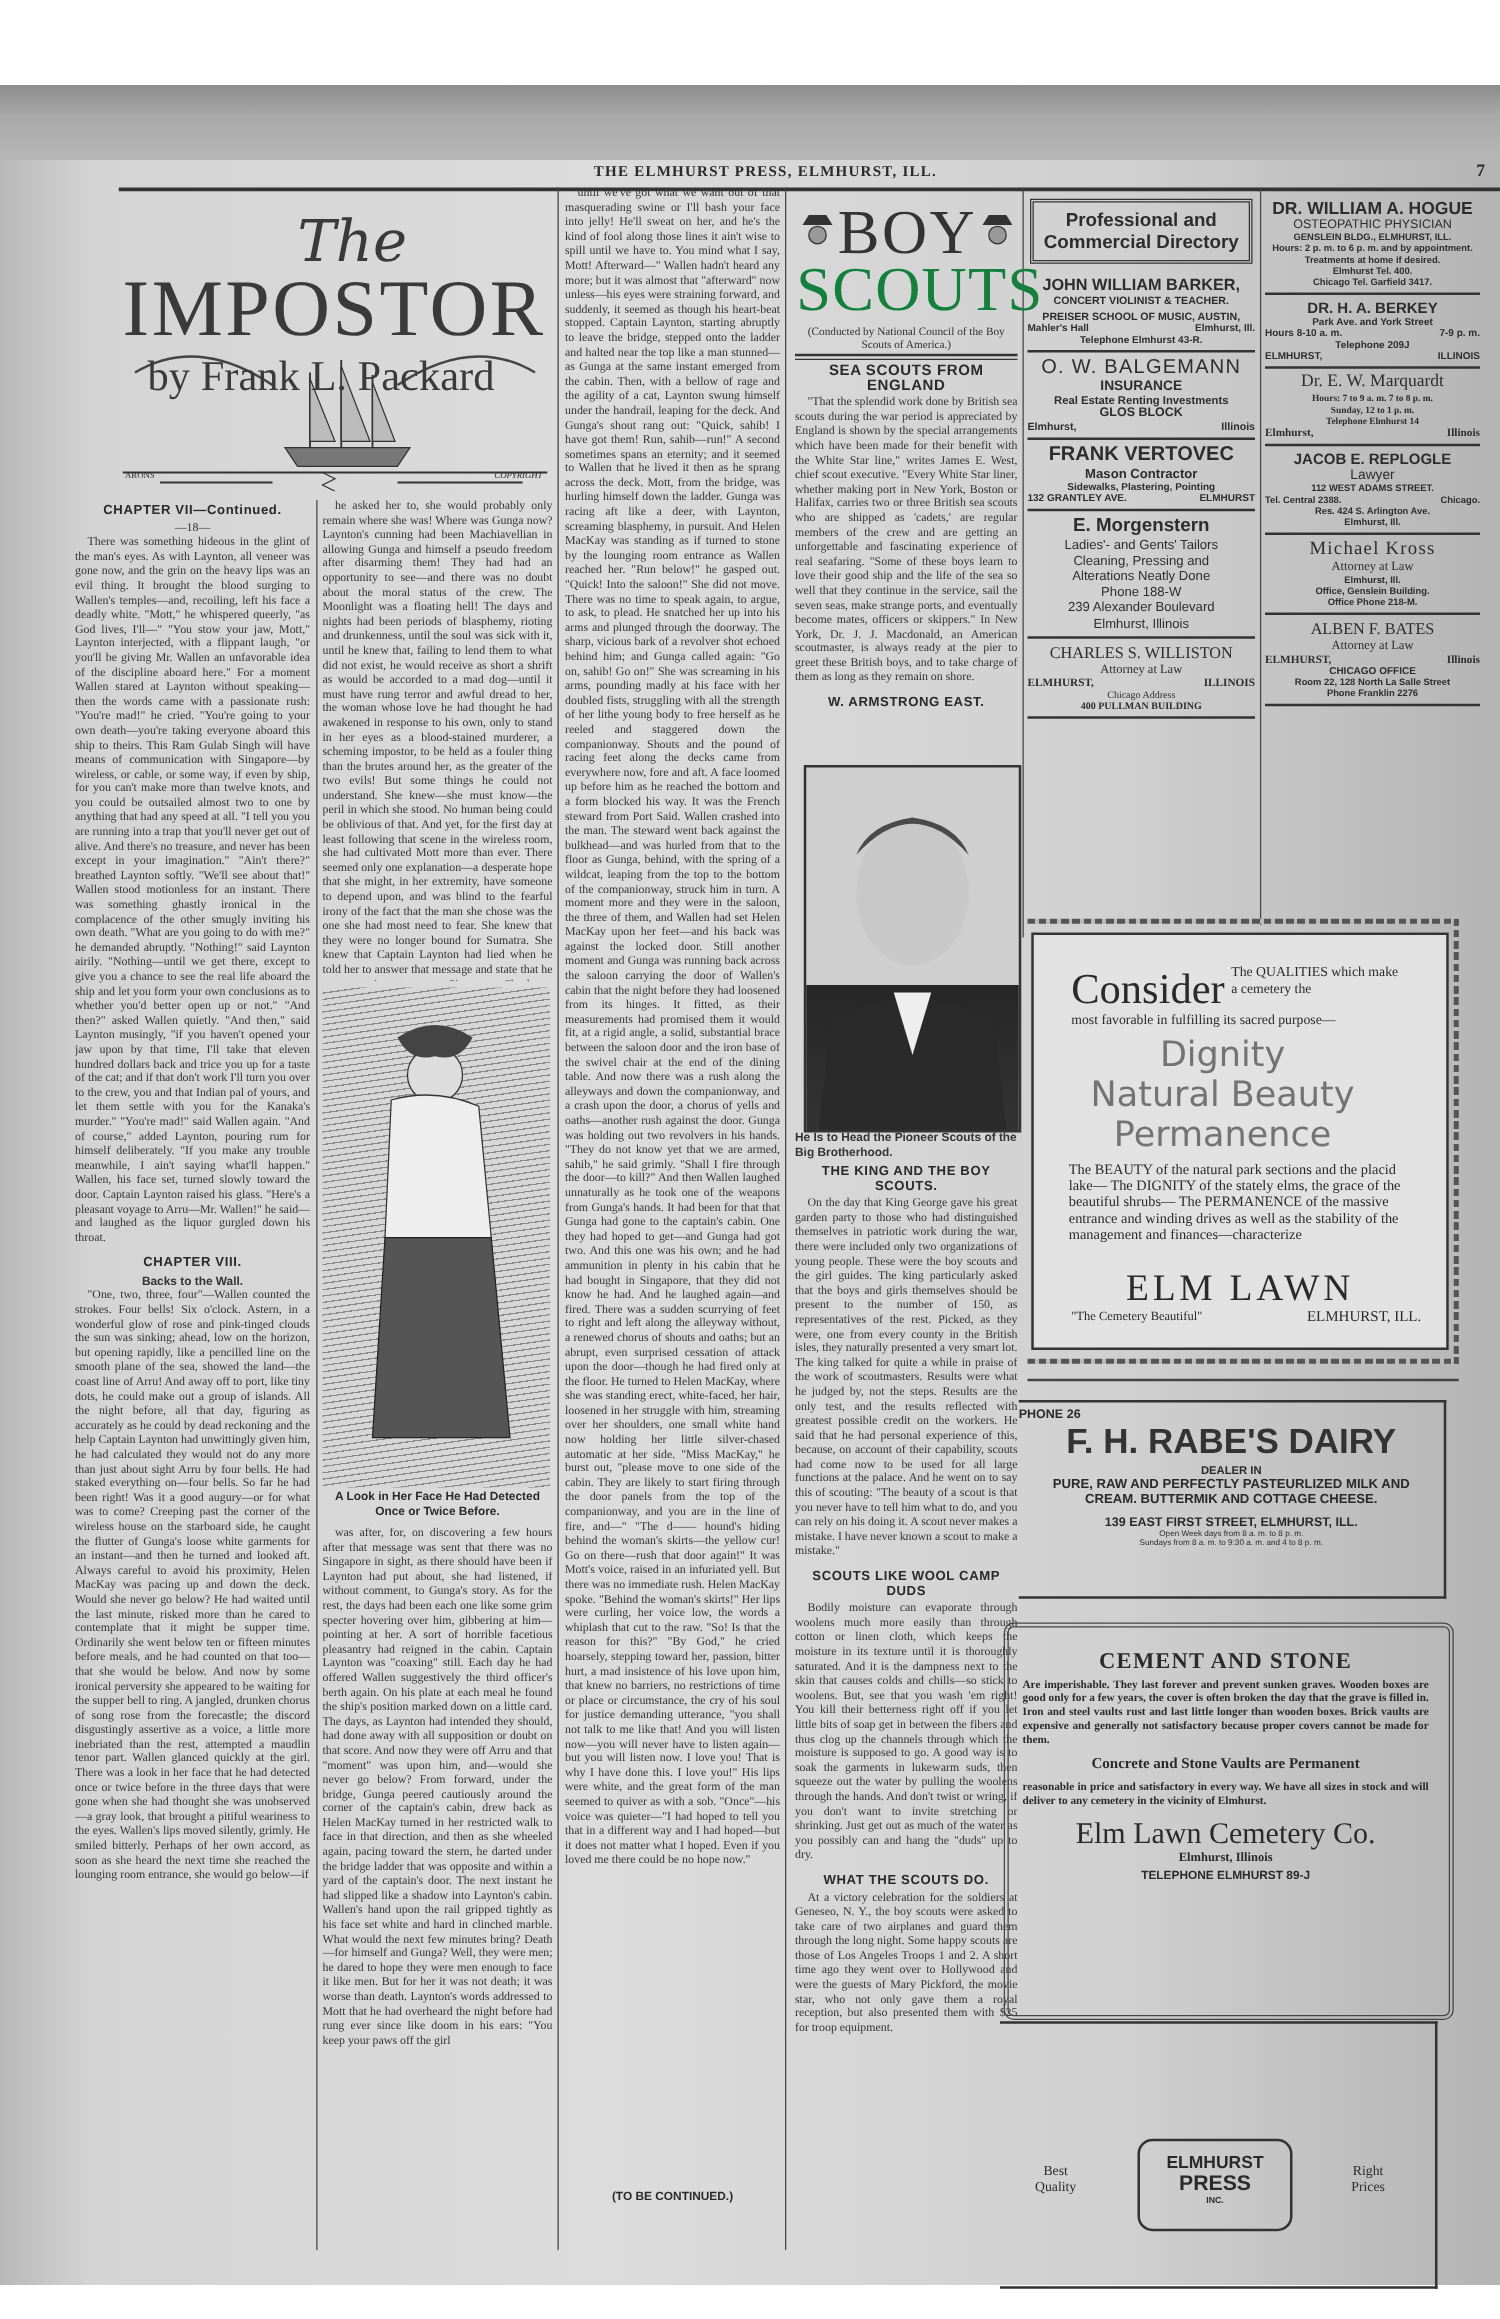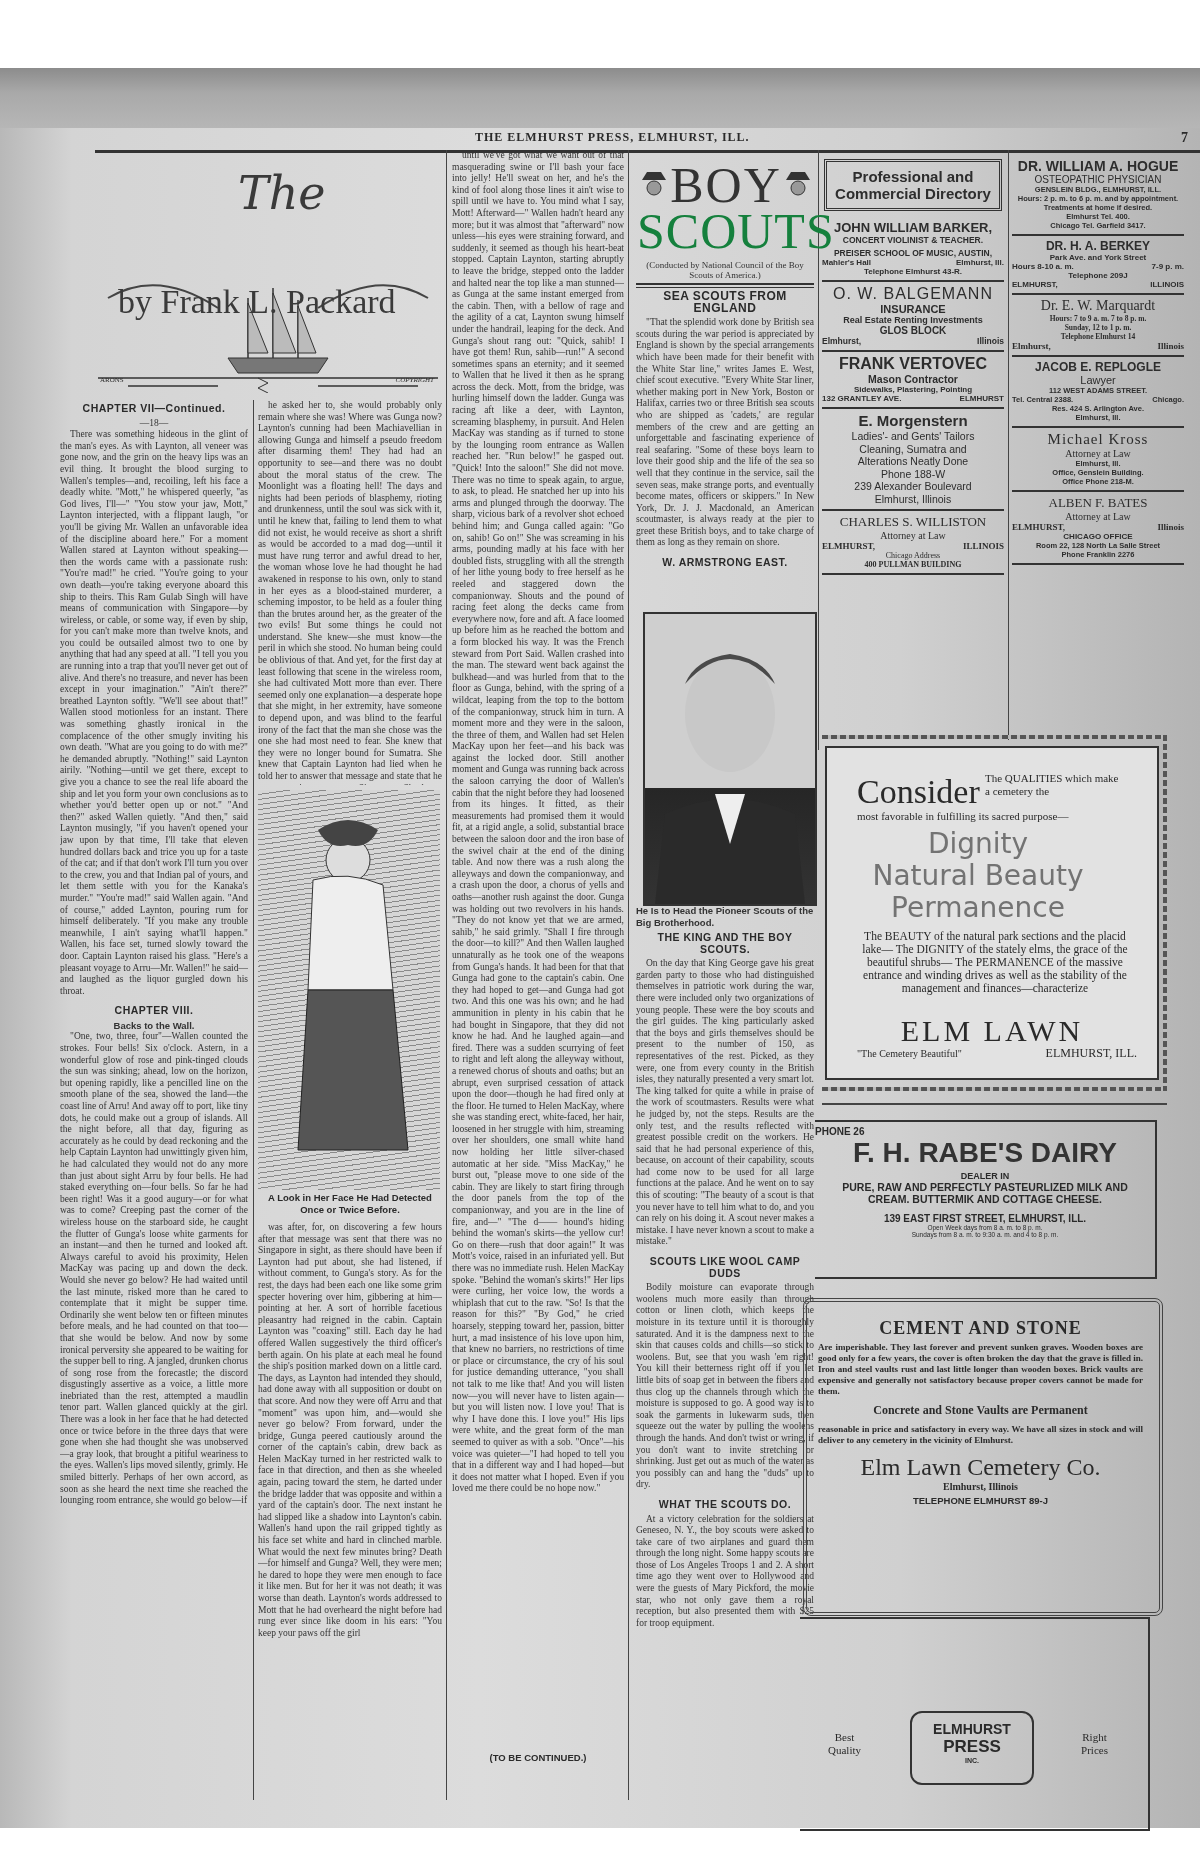--- a/index.html
+++ b/index.html
@@ -49,20 +49,21 @@
 <div class="title-box">
   <svg class="ship" width="340" height="115" viewBox="0 0 340 115">
     <path d="M10 20 Q60 -10 120 30 M330 20 Q280 -10 220 30" stroke="#444" fill="none" stroke-width="2"></path>
     <path d="M130 80 L230 80 L220 95 L140 95 Z" fill="#777" stroke="#333"></path>
     <path d="M150 80 L150 20 M175 80 L175 10 M200 80 L200 22" stroke="#333" stroke-width="1.5"></path>
     <path d="M150 25 L170 75 L150 75 Z M175 15 L198 75 L175 75 Z M200 28 L218 75 L200 75 Z" fill="#bbb" stroke="#333"></path>
     <path d="M0 100 L340 100 M30 108 L120 108 M220 108 L320 108" stroke="#333" stroke-width="1.5"></path>
     <path d="M160 100 l10 5 -10 5 10 5" stroke="#333" fill="none"></path>
   </svg>
   <div class="title-the">The</div>
+  <div class="title-main">IMPOSTOR</div>
   <div class="title-by">by Frank L. Packard</div>
   <div style="position:absolute;left:2px;top:218px;font-size:7px;">ARONS</div>
   <div style="position:absolute;right:4px;top:218px;font-size:7px;font-style:italic;">COPYRIGHT</div>
 </div>
 
 <div class="rule" style="left:253px;top:400px;width:1px;height:1400px;"></div>
 <div class="rule" style="left:446px;top:150px;width:1px;height:1650px;"></div>
 <div class="rule" style="left:628px;top:150px;width:1px;height:1650px;"></div>
 <div class="rule" style="left:818px;top:150px;width:1px;height:600px;"></div>
 <div class="rule" style="left:1008px;top:150px;width:1px;height:590px;"></div>
@@ -161,21 +162,21 @@
     <div class="b" style="font-size:10.5px;">Mason Contractor</div>
     <div class="b" style="font-size:8px;">Sidewalks, Plastering, Pointing</div>
     <div style="display:flex;justify-content:space-between;font-size:8px;font-weight:bold;">
         <span>132 GRANTLEY AVE.</span>
         <span>ELMHURST</span>
       </div>
   </div>
   <div class="card" style="font-size:10.5px;line-height:12.5px;">
     <div class="b" style="font-size:15px;line-height:18px;">E. Morgenstern</div>
     <div>Ladies'- and Gents' Tailors</div>
-    <div>Cleaning, Sumatra and</div>
+    <div>Cleaning, Pressing and</div>
     <div>Alterations Neatly Done</div>
     <div>Phone 188-W</div>
     <div>239 Alexander Boulevard</div>
     <div>Elmhurst, Illinois</div>
   </div>
   <div class="card" style="font-family:'Liberation Serif',serif;">
     <div style="font-size:13px;">CHARLES S. WILLISTON</div>
     <div style="font-size:10px;">Attorney at Law</div>
     <div style="display:flex;justify-content:space-between;font-size:9px;font-weight:bold;">
         <span>ELMHURST,</span>
@@ -255,21 +256,21 @@
 <div class="chainv" style="left:1163px;top:735px;width:4px;height:356px;"></div>
 <div class="ad-box" style="left:825px;top:746px;width:330px;height:330px;background:#e2e2e2;font-family:'Liberation Serif',serif;">
   <div style="position:absolute;left:30px;top:25px;font-size:34px;">Consider</div>
   <div style="position:absolute;left:158px;top:24px;width:140px;font-size:11px;line-height:13px;">The QUALITIES which make a cemetery the</div>
   <div style="position:absolute;left:30px;top:62px;font-size:11px;">most favorable in fulfilling its sacred purpose—</div>
   <div style="position:absolute;left:0;top:80px;width:302px;text-align:center;font-family:'DejaVu Sans',sans-serif;font-size:28px;line-height:32px;color:#737373;">
     <div>Dignity</div>
     <div>Natural Beauty</div>
     <div>Permanence</div>
   </div>
-  <div style="position:absolute;left:28px;top:182px;width:280px;font-size:11.5px;line-height:13px;text-align:center;">The BEAUTY of the natural park sections and the placid lake— The DIGNITY of the stately elms, the grace of the beautiful shrubs— The PERMANENCE of the massive entrance and winding drives as well as the stability of the management and finances—characterize</div>
+  <div style="position:absolute;left:28px;top:182px;width:280px;font-size:11.5px;line-height:13px;">The BEAUTY of the natural park sections and the placid lake— The DIGNITY of the stately elms, the grace of the beautiful shrubs— The PERMANENCE of the massive entrance and winding drives as well as the stability of the management and finances—characterize</div>
   <div style="position:absolute;left:0;top:266px;width:330px;text-align:center;font-size:30px;letter-spacing:3px;">ELM LAWN</div>
   <div style="position:absolute;left:30px;top:300px;font-size:10px;">"The Cemetery Beautiful"</div>
   <div style="position:absolute;right:20px;top:298px;font-size:12px;">ELMHURST, ILL.</div>
 </div>
 
 <div class="rule" style="left:822px;top:1103px;width:345px;height:2px;"></div>
 <div class="ad-box" style="left:815px;top:1120px;width:340px;height:155px;border-left:none;font-family:'Liberation Sans',sans-serif;text-align:center;">
   <div style="text-align:left;font-weight:bold;font-size:10px;margin-top:4px;">PHONE 26</div>
   <div style="font-weight:bold;font-size:28px;line-height:32px;color:#333;">F. H. RABE'S DAIRY</div>
   <div style="font-weight:bold;font-size:9px;margin-top:2px;">DEALER IN</div>

